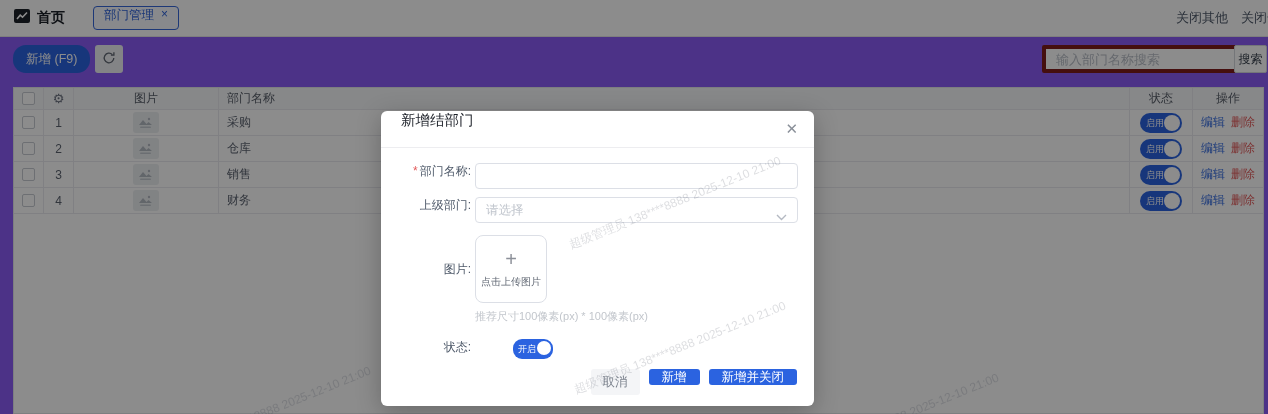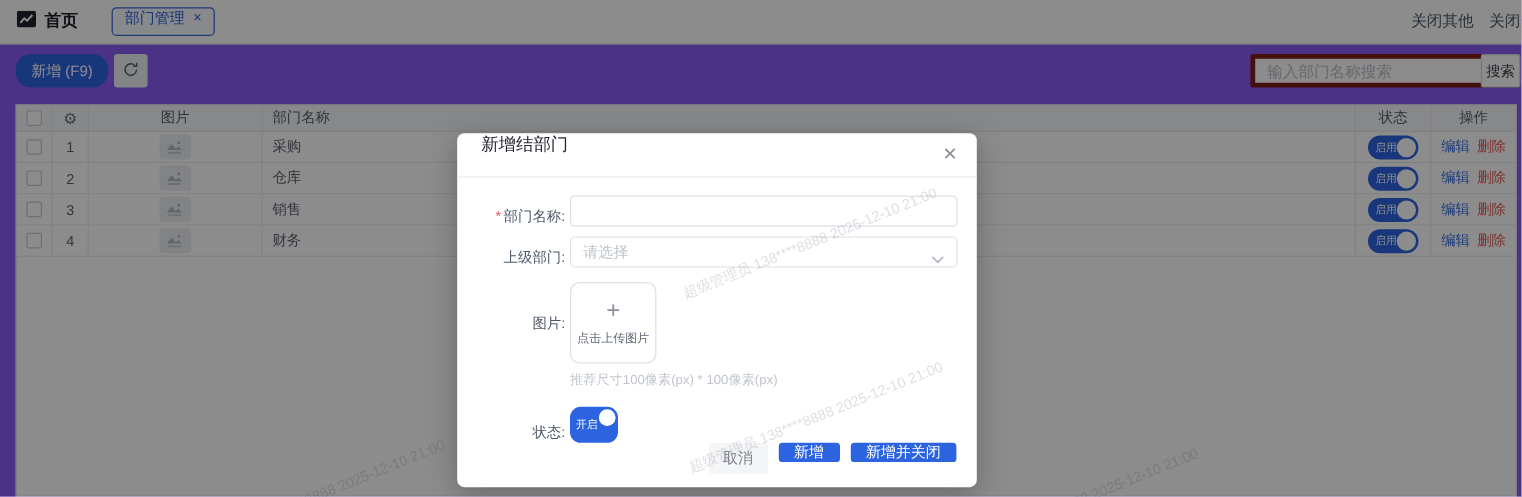--- a/index.html
+++ b/index.html
@@ -54,37 +54,37 @@
   
   .overlay { position:absolute; inset:0; background:rgba(0,0,0,0.45); z-index:10; }
 
   
   .modal { position:absolute; left:381px; top:111px; width:433px; height:295px; background:#fff;
            border-radius:6px; box-shadow:0 6px 24px rgba(0,0,0,0.25); z-index:20; }
   .modal-header { height:37px; display:flex; align-items:flex-start; padding:0 20px; border-bottom:1px solid #ededf0; }
   .modal-title { font-size:14.5px; color:#1d2129; font-weight:500; }
   .modal-close { position:absolute; right:16px; top:10px; font-size:15px; color:#8a9099; cursor:pointer; line-height:1; }
   .modal-body { padding:15px 16px 0 16px; }
-  .form-row { display:flex; align-items:flex-end; }
+  .form-row { display:flex; align-items:flex-start; }
   .form-label { width:74px; text-align:right; font-size:12px; color:#4e5969; flex:none; margin-right:4px; }
   .req { color:#e25a5a; margin-right:2px; }
   .txt-input { width:334px; height:26px; border:1px solid #dcdfe6; border-radius:4px; padding:0 10px; font-size:12.5px; color:#333; }
   .select { position:relative; width:334px; height:26px; border:1px solid #dcdfe6; border-radius:4px;
             display:flex; align-items:center; padding:0 10px; cursor:pointer; }
   .select .ph { font-size:12.5px; color:#bfc4cc; }
   .select .chev { position:absolute; right:10px; top:9px; }
   .row-parent { margin-top:8px; }
   .row-image { margin-top:12px; align-items:center; }
   .upload-box { width:72px; height:68px; border:1px solid #dcdfe6; border-radius:8px; background:#fff;
                 display:flex; flex-direction:column; align-items:center; justify-content:center; cursor:pointer; }
   .upload-plus { font-size:20px; color:#8c9099; line-height:1; }
   .upload-text { font-size:10px; color:#5f6672; margin-top:6px; }
   .upload-hint { margin:6px 0 0 78px; font-size:11px; color:#c2c6cc; }
   .row-status { margin-top:15px; }
-  .toggle-sm { position:relative; width:40px; height:30px; border-radius:9px; background:#2b63e0; cursor:pointer; }
+  .toggle-sm { position:relative; width:40px; height:20px; border-radius:9px; background:#2b63e0; cursor:pointer;margin-left:38px; }
   .toggle-sm .tg-txt { position:absolute; left:5px; top:50%; transform:translateY(-50%); color:#fff; font-size:9px; }
   .toggle-sm .tg-knob { position:absolute; right:2px; top:2px; width:14px; height:14px; border-radius:50%; background:#fff; }
   .modal-footer { position:absolute; right:17px; bottom:11px; display:flex; gap:9px; }
   .btn-cancel { height:26px; padding:0 12px; background:#f4f5f7; color:#7a818c; border:none; border-radius:3px; font-size:12.5px; cursor:pointer; }
   .btn-primary { height:16px; padding:0 13px; background:#2b63e0; color:#fff; border:none; border-radius:3px; font-size:12.5px; cursor:pointer; }
 
   
   .wm { position:absolute; white-space:nowrap; font-size:12px; color:rgba(20,30,50,0.15);
         transform:rotate(-22deg); transform-origin:0 50%; z-index:30; pointer-events:none; }
   .wm1 { left:570px; top:237px; }

